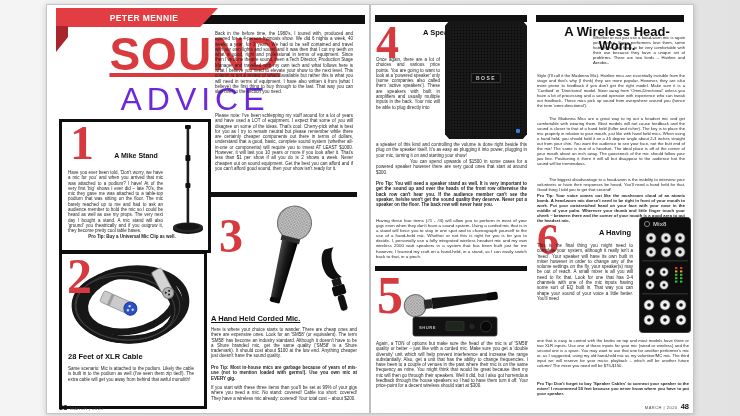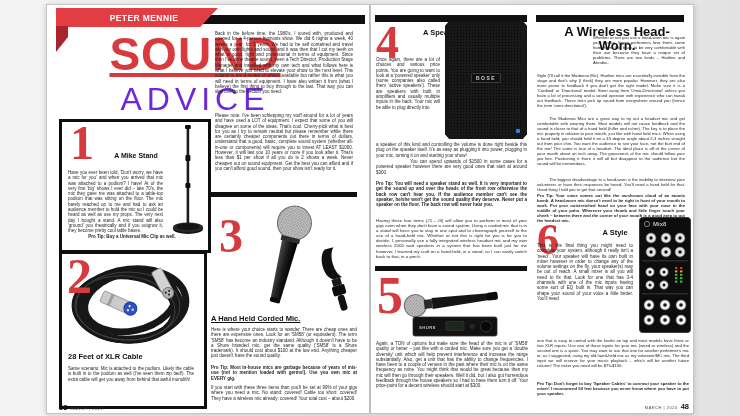--- a/index.html
+++ b/index.html
@@ -168,21 +168,21 @@
     <div class="abs t" style="left:329px;top:336px;width:152px;">Again, a TON of options but make sure the head of the mic is of 'SM58' quality or better – just like with a corded mic. Make sure you get a 'double diversity' unit which will help prevent interference and increase the range substantially. Also, get a unit that has the ability to change frequencies. I have been to a couple of venues in the past where their mic is on the same frequency as mine. You might think that would be great because then my mic will then go through their speakers. Well it did, but I also got horrendous feedback through the house speakers so I had to have them turn it off. Your price-point for a decent wireless should start at $300.</div>
 
     <div class="abs h" style="left:500px;top:20px;width:140px;text-align:center;font-size:13px;">A Wireless Head-Worn.</div>
     <div class="abs t2" style="left:546px;top:31px;width:92px;">Whether or not you use a head-worn mic is again your choice. Some performers love them, some hate them. You have to be very comfortable with their use because they have a unique set of problems. There are two kinds – Hairline and Aerobic-</div>
     <div class="abs t2" style="left:490px;top:69px;width:148px;">Style (I'll call it the Madonna Mic). Hairline mics are essentially invisible from the stage and that's why (I think) they are more popular. However, they are also more prone to feedback if you don't get the right model. Make sure it is a 'Cardioid' or 'Directional' model. Steer away from 'Omni-Directional' unless you have a lot of processing and a sound operator with experience who can tweak out feedback. These mics pick up sound from everywhere around you (hence the term 'omni directional').</div>
     <div class="abs t2" style="left:490px;top:112px;width:148px;text-indent:12px;">The Madonna Mics are a great way to try out a headset mic and get comfortable with wearing them. Most models will not cause feedback and the sound is closer to that of a hand held (fuller and richer). The key is to place the mic properly in relation to your mouth, just like with hand held mics. When using a hand held, you should hold it on a 45 degree angle about 2-3 inches straight out from your chin. You want the audience to see your face, not the butt end of the mic! The same is true of a headset. The ideal place is off of the corner of your mouth about an inch away. The gooseneck of the mic should follow your jaw line. Positioning it there it will all but disappear to the audience but the sound will be tremendous.</div>
     <div class="abs t2" style="left:490px;top:173px;width:148px;text-indent:12px;">The biggest disadvantage to a head-worn is the inability to interview your volunteers or have their responses be heard. You'll need a hand held for that. Good thing I told you to get that second!</div>
     <div class="abs t2 protip" style="left:490px;top:189px;width:148px;">Pro Tip: Your voice comes out like the mushroom cloud of an atomic bomb. A head-worn mic doesn't need to be right in front of your mouth to work. Put your outstretched hand on your face with your nose in the middle of your palm. Wherever your thumb and little finger touch your cheek – between there and the corner of your mouth is a good area to put the headset mic.</div>
 
     <div class="abs num" style="left:490px;top:216px;font-size:44px;">6</div>
-    <div class="abs h" style="left:540px;top:224px;width:56px;text-align:center;">A Style</div>
+    <div class="abs h" style="left:540px;top:224px;width:56px;text-align:center;">A Having</div>
     <svg class="abs" style="left:592px;top:212px;" width="52" height="116" viewBox="0 0 52 116">
       <rect x="0.5" y="0.5" width="51" height="115" rx="3" fill="#0d0d0d" stroke="#3a3a3a"></rect>
       <circle cx="8" cy="7" r="2.6" fill="none" stroke="#9a9a9a" stroke-width="0.8"></circle>
       <text x="14" y="9.4" font-size="6" fill="#bababa" font-weight="bold">Mix8</text>
       <g fill="#e4e4e4" stroke="#5a5a5a" stroke-width="0.7">
         <circle cx="12" cy="21" r="5"></circle>
           <circle cx="27" cy="21" r="5"></circle>
           <circle cx="41" cy="21" r="5"></circle>
         <circle cx="12" cy="35" r="5"></circle>
           <circle cx="27" cy="35" r="5"></circle>

